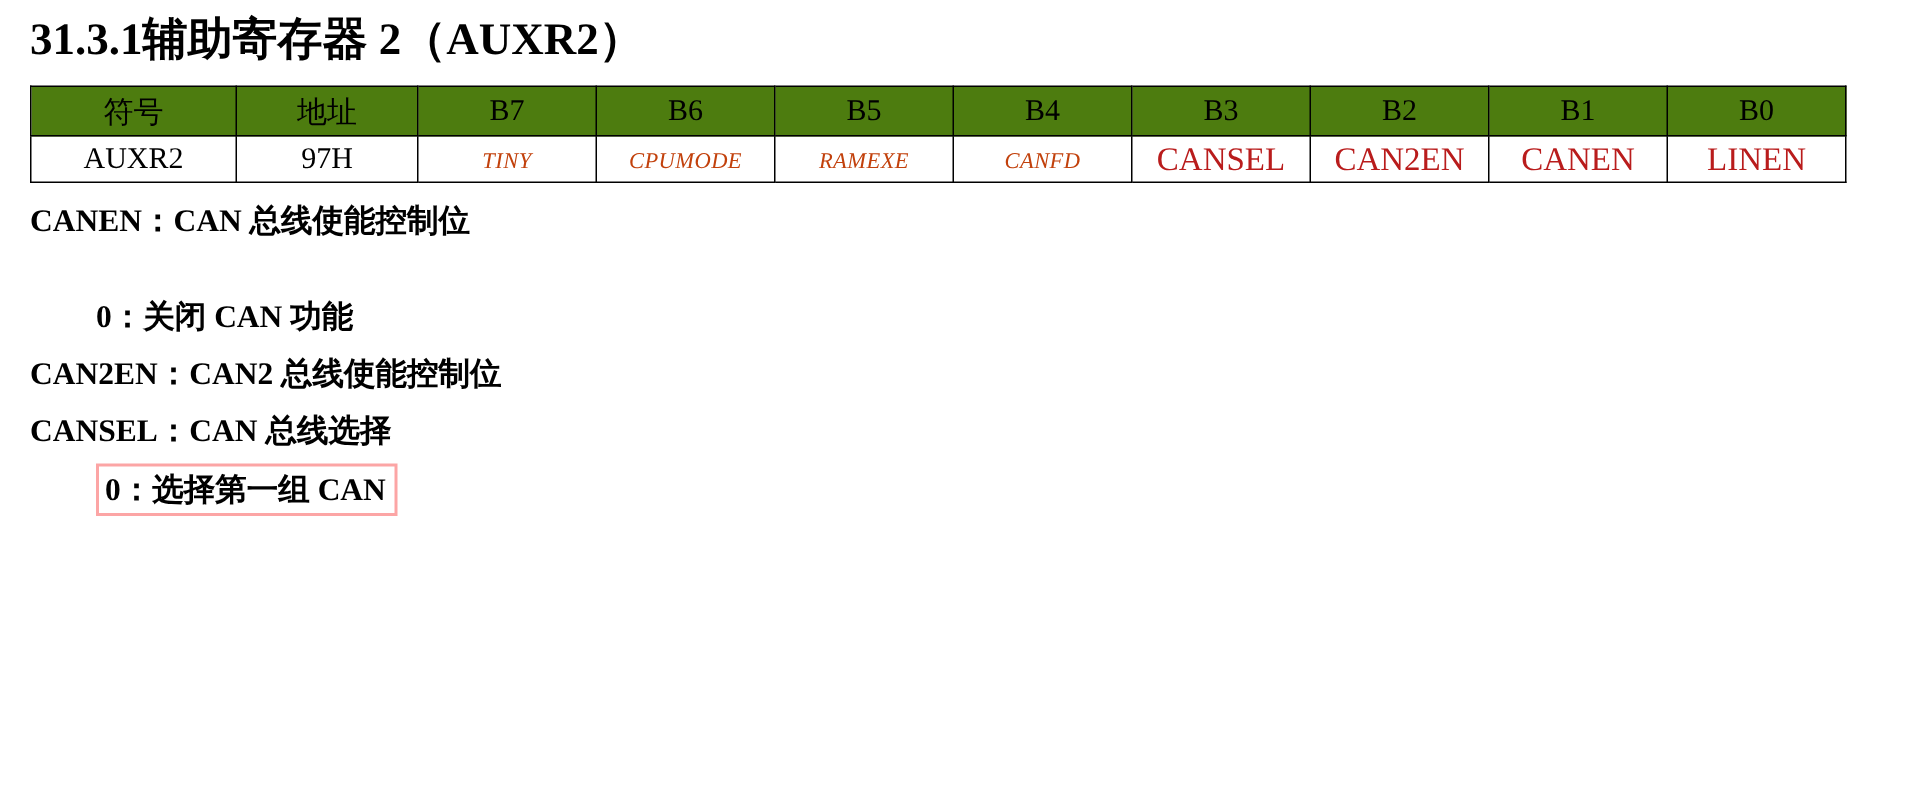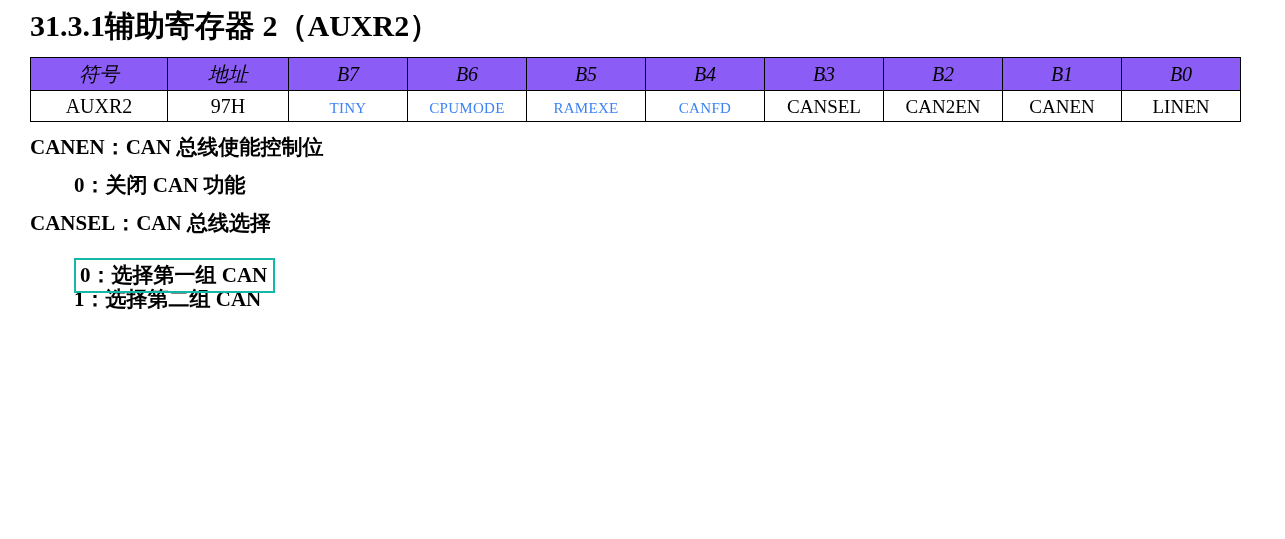--- a/index.html
+++ b/index.html
@@ -12,21 +12,21 @@
     height: 539px;
     font-family: "Liberation Serif", serif;
     color: #000000;
     overflow: hidden;
   }
   .page {
     position: relative;
     width: 1285px;
     height: 539px;
     box-sizing: border-box;
-    padding: 0 30px;
+    padding: 0 20px;
   }
 
   
   .heading {
     display: flex;
     align-items: baseline;
     padding-top: 6px;
     margin-bottom: 10px;
   }
   .heading-num {
@@ -46,60 +46,61 @@
     table-layout: fixed;
   }
   table.reg-table td {
     border: 1px solid #000000;
     text-align: center;
     height: 30px;
     font-size: 20px;
     padding: 0;
   }
   table.reg-table tr.header-row td {
-    background: #8b5cf6;
+    background: #4d7c0f;
     height: 32px;
-    font-style: italic;
   }
   td.col-sym { width: 136px; }
   td.col-addr { width: 120px; }
   td.col-bit { width: 118px; }
   .bit-dim {
-    color: #3b82f6;
+    color: #c2410c;
     font-size: 15px;
     letter-spacing: 0.3px;
+    font-style: italic;
   }
   .bit-on {
-    color: #000000;
-    font-size: 19px;
+    color: #b91c1c;
+    font-size: 22px;
   }
 
   
   .body-block {
     margin-top: 6px;
   }
   .line {
     font-size: 21px;
     line-height: 38px;
     white-space: pre;
     font-weight: bold;
   }
   .line.indent {
     padding-left: 44px;
+    margin-top: 26px;
   }
   .line.boxed-wrap {
     padding-left: 44px;
   }
   .boxed {
     display: inline-block;
-    border: 2px solid #14b8a6;
+    border: 2px solid #fca5a5;
     padding: 0px 6px 1px 4px;
     line-height: 30px;
     position: relative;
-    top: 14px;
+    top: 1px;
   }
 </style>
 </head>
 <body>
 
 <div class="page">
 
   <div class="heading">
     <span class="heading-num">31.3.1</span>
     <span class="heading-title">辅助寄存器 2（AUXR2）</span>
@@ -130,18 +131,18 @@
       <td class="col-bit"><span class="bit-on">CAN2EN</span></td>
       <td class="col-bit"><span class="bit-on">CANEN</span></td>
       <td class="col-bit"><span class="bit-on">LINEN</span></td>
     </tr>
   </tbody>
     </table>
 
   <div class="body-block">
     <div class="line">CANEN：CAN 总线使能控制位</div>
     <div class="line indent">0：关闭 CAN 功能</div>
+    <div class="line">CAN2EN：CAN2 总线使能控制位</div>
     <div class="line">CANSEL：CAN 总线选择</div>
     <div class="line boxed-wrap"><span class="boxed">0：选择第一组 CAN</span></div>
-    <div class="line indent">1：选择第二组 CAN</div>
   </div>
 
 </div>
 
 </body></html>

